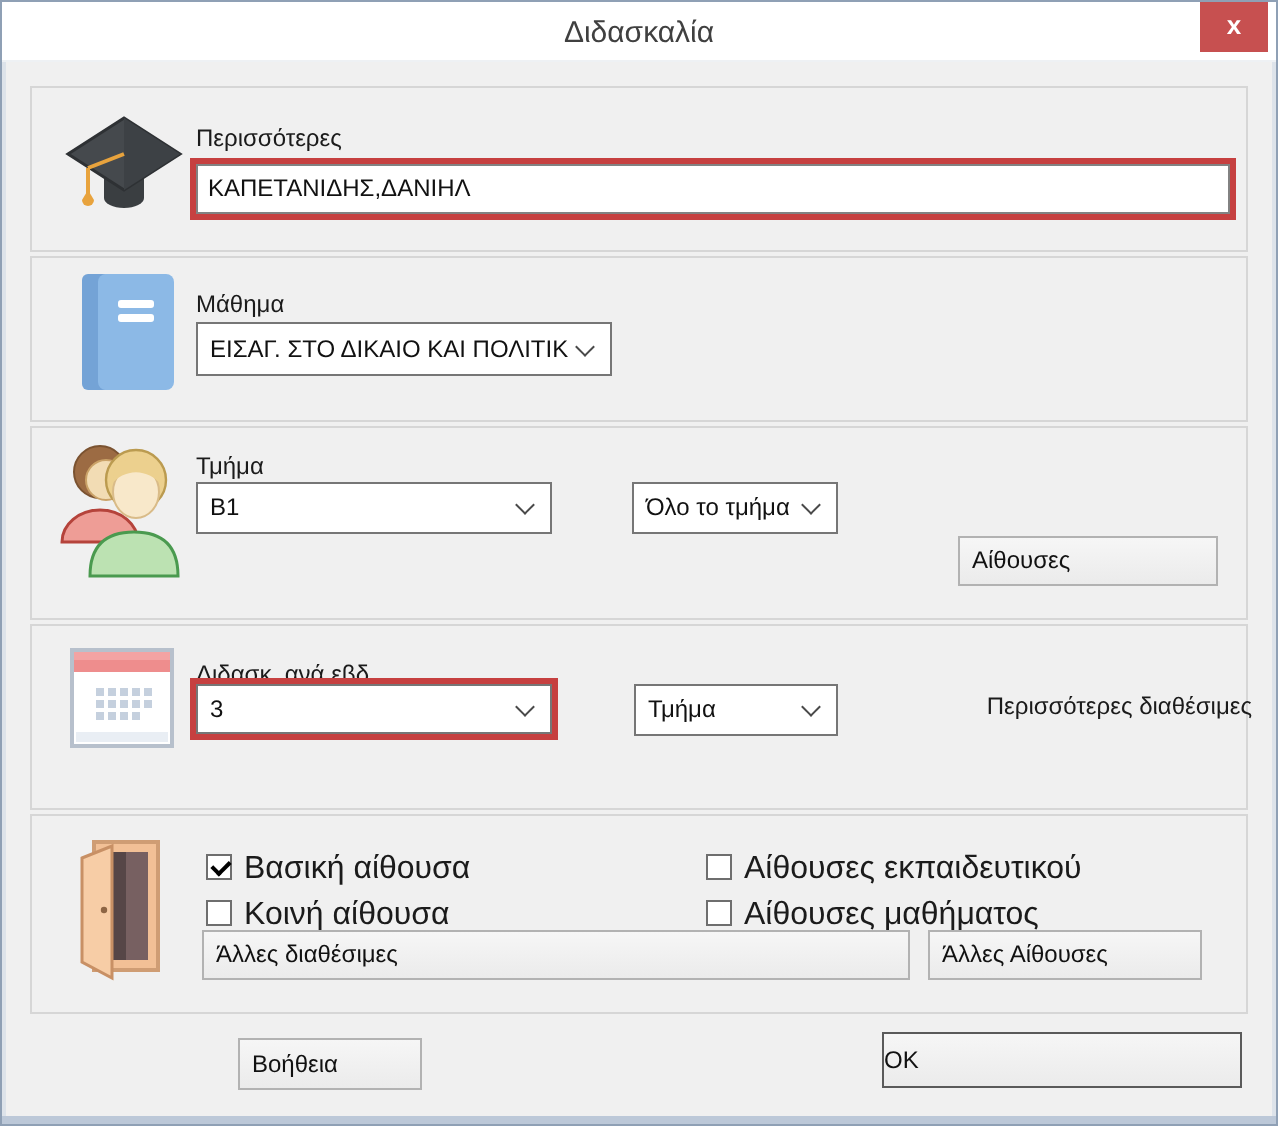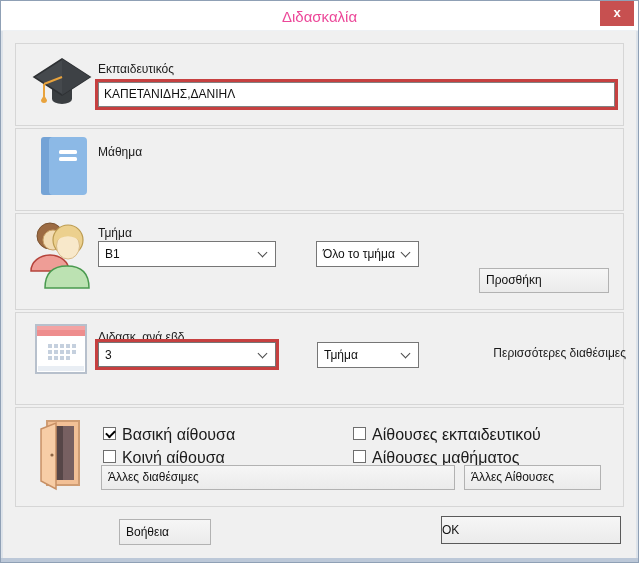--- a/index.html
+++ b/index.html
@@ -13,21 +13,21 @@
     box-shadow: inset 0 -4px 0 #bcc8d8, inset -2px 0 0 #dde3ea, inset 2px 0 0 #dde3ea;
     overflow:hidden;
   }
 
   .titlebar {
     position:absolute; left:0; top:0; width:100%; height:30px;
     background:#ffffff; border-bottom:1px solid #eef1f4;
   }
   .title {
     position:absolute; left:0; top:0; width:100%; height:30px;
-    text-align:center; line-height:32px; font-size:15px; color:#ec4899;
+    text-align:center; line-height:32px; font-size:15px; color:#404040;
   }
   .close-btn {
     position:absolute; left:599px; top:0; width:34px; height:25px;
     background:#c75050; color:#ffffff; font-size:13px; font-weight:bold;
     text-align:center; line-height:24px; cursor:default;
   }
 
   .panel {
     position:absolute; left:14px; width:609px;
     border:1px solid #d6d6d6; background:#f0f0f0;
@@ -98,54 +98,58 @@
 
   <div class="panel p1"></div>
   <svg class="icon" style="left:30px;top:56px;" width="62" height="58" viewBox="0 0 62 58">
     <path d="M21,27 h20 v15 a10,5 0 0 1 -20,0 z" fill="#3a3e41"></path>
     <polygon points="31,2 59,20 31,38 3,20" fill="#45494d" stroke="#2e3134" stroke-width="1.5"></polygon>
     <polygon points="31,2 59,20 31,38" fill="#3d4145"></polygon>
     <polyline points="31,20 13,27" fill="none" stroke="#e8a33d" stroke-width="2"></polyline>
     <line x1="13" y1="27" x2="13" y2="40" stroke="#e8a33d" stroke-width="2"></line>
     <path d="M13,38 l3,5 a3,3 0 1 1 -6,0 z" fill="#e8a33d"></path>
   </svg>
-  <div class="lbl" style="left:97px;top:61px;">Εκπαιδευτικός</div>
+  <div class="lbl" style="left:97px;top:61px;">Περισσότερες</div>
   <div class="field-red" style="left:94px;top:78px;width:523px;height:31px;">
     <div class="field-inner">ΚΑΠΕΤΑΝΙΔΗΣ,ΔΑΝΙΗΛ</div>
   </div>
 
   <div class="panel p2"></div>
   <svg class="icon" style="left:40px;top:136px;" width="46" height="58" viewBox="0 0 46 58">
     <rect x="0" y="0" width="14" height="58" rx="3" fill="#74a3d6"></rect>
     <rect x="8" y="0" width="38" height="58" rx="4" fill="#8cb9e6"></rect>
     <rect x="18" y="13" width="18" height="4" rx="1.5" fill="#ffffff"></rect>
     <rect x="18" y="20" width="18" height="4" rx="1.5" fill="#ffffff"></rect>
   </svg>
   <div class="lbl" style="left:97px;top:144px;">Μάθημα</div>
+  <div class="combo" style="left:97px;top:160px;width:208px;height:27px;">
+    <span class="combo-text">ΕΙΣΑΓ. ΣΤΟ ΔΙΚΑΙΟ ΚΑΙ ΠΟΛΙΤΙΚ</span>
+    <span class="chev"></span>
+  </div>
 
   <div class="panel p3"></div>
   <svg class="icon" style="left:27px;top:219px;" width="66" height="70" viewBox="0 0 66 70">
     <path d="M3,51 a19,16 0 0 1 38,0 z" fill="#ee9d96" stroke="#b5433b" stroke-width="1.5"></path>
     <circle cx="22" cy="16" r="13" fill="#9c6b43" stroke="#7a5230" stroke-width="1"></circle>
     <circle cx="25" cy="20" r="10" fill="#f2dcb4" stroke="#caa268" stroke-width="1"></circle>
     <circle cx="40" cy="20" r="15" fill="#ecd08e" stroke="#bb9b50" stroke-width="1.2"></circle>
     <path d="M17,68 Q17,46 39,46 Q61,46 61,68 Z" fill="#bce2b2" stroke="#4a9a4f" stroke-width="1.5"></path>
     <ellipse cx="40" cy="26" rx="11.5" ry="13" fill="#f8e8ca" stroke="#d9bb88" stroke-width="1"></ellipse>
     <path d="M28,22 a14,12 0 0 1 24,0 l-2,-10 a15,10 0 0 0 -20,0 z" fill="#ecd08e"></path>
   </svg>
   <div class="lbl" style="left:97px;top:225px;">Τμήμα</div>
   <div class="combo" style="left:97px;top:240px;width:178px;height:26px;">
     <span class="combo-text">B1</span>
     <span class="chev"></span>
   </div>
   <div class="combo" style="left:315px;top:240px;width:103px;height:26px;">
     <span class="combo-text">Όλο το τμήμα</span>
     <span class="chev"></span>
   </div>
-  <div class="btn" style="left:478px;top:267px;width:130px;height:25px;">Προσθήκη</div>
+  <div class="btn" style="left:478px;top:267px;width:130px;height:25px;">Αίθουσες</div>
 
   <div class="panel p4"></div>
   <svg class="icon" style="left:32px;top:320px;" width="56" height="58" viewBox="0 0 56 58">
     <rect x="3" y="4" width="50" height="48" fill="#ffffff" stroke="#b7c0cc" stroke-width="2"></rect>
     <rect x="4" y="5" width="48" height="10" fill="#ee8d8d"></rect>
     <rect x="4" y="5" width="48" height="4" fill="#f3a3a3"></rect>
     <rect x="5" y="45" width="46" height="5" fill="#e9eef4"></rect>
     <g fill="#c5d0de">
       <rect x="15" y="23" width="4" height="4"></rect>
         <rect x="21" y="23" width="4" height="4"></rect>

